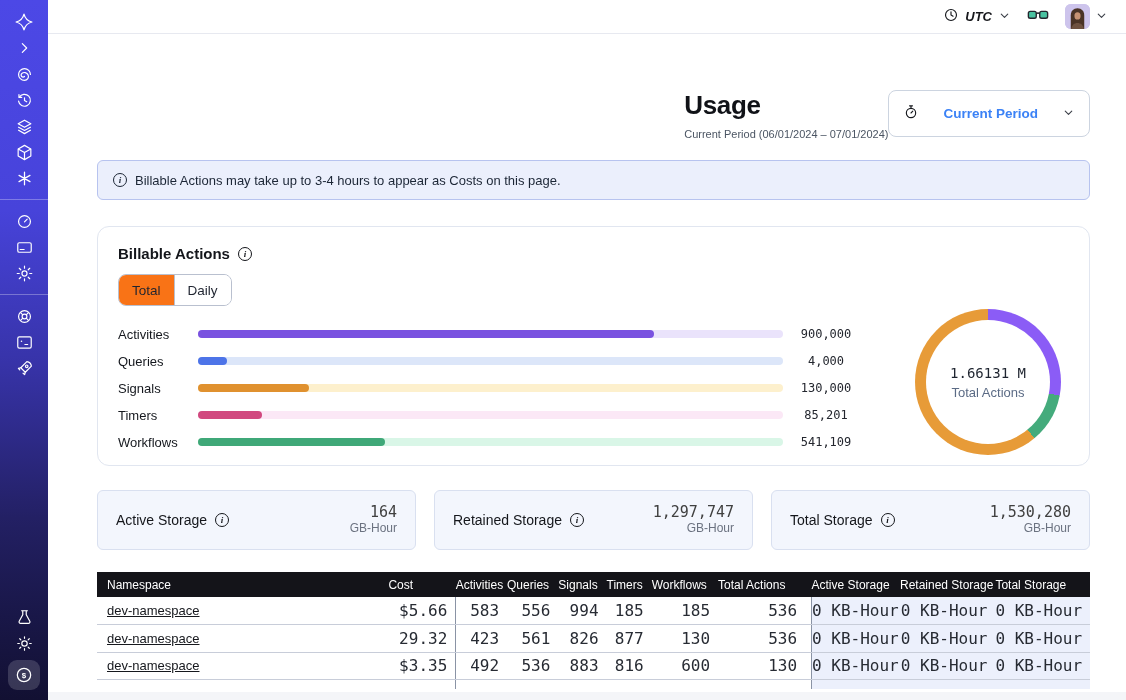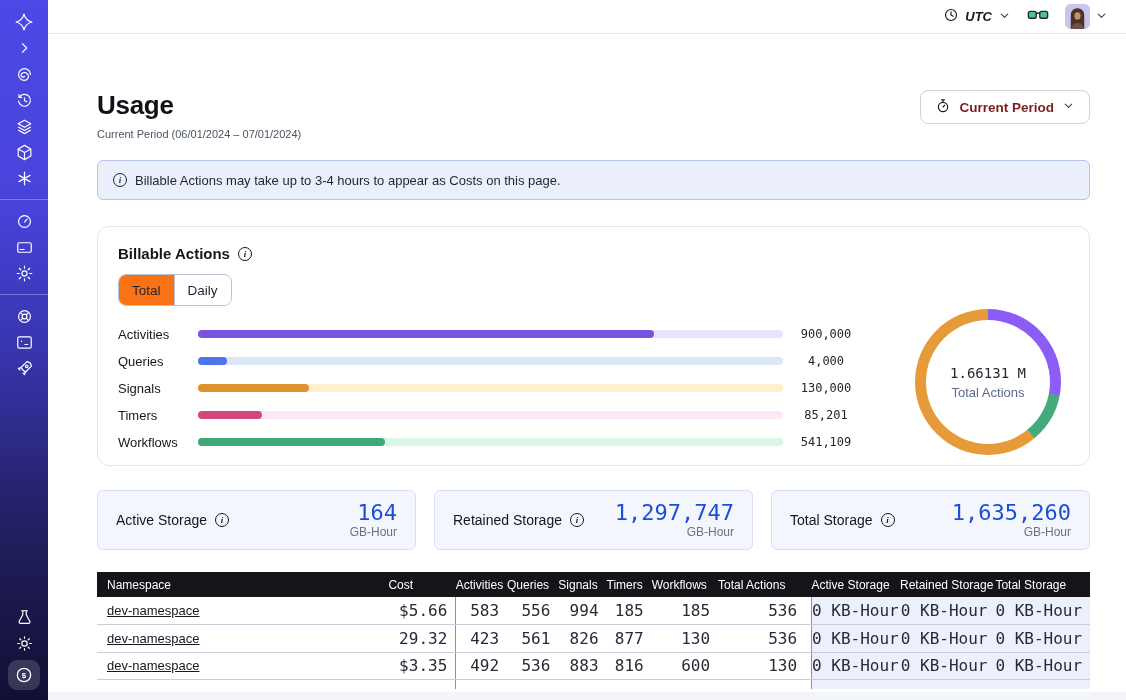--- a/index.html
+++ b/index.html
@@ -24,26 +24,26 @@
 
   .topbar { height:34px; flex:0 0 34px; border-bottom:1px solid #e7e9f0;
     display:flex; align-items:center; justify-content:flex-end; gap:16px; padding:0 18px; background:#fff; }
   .tz { display:flex; align-items:center; gap:6px; font-size:13px; font-weight:600; color:#17181c; cursor:pointer;font-style:italic; }
   .avatar-wrap { display:flex; align-items:center; gap:5px; cursor:pointer; }
   .avatar { width:25px; height:25px; border-radius:6px; overflow:hidden; background:#cdc4ec; }
 
   
   .main { flex:1 1 auto; padding:56px 36px 0 49px; position:relative; overflow:hidden; background:#fff; }
 
-  .header-row { display:flex; justify-content:space-between; align-items:flex-start; }
+  .header-row { display:flex; justify-content:flex-end; align-items:flex-start; }
   .page-title { font-size:26px; font-weight:700; letter-spacing:-.3px; color:#101217; }
   .page-sub { font-size:11px; color:#4b5563; margin-top:7px; }
-  .period-btn { display:flex; align-items:center; gap:8px; height:34px; padding:0 14px;
+  .period-btn { display:flex; align-items:center; gap:24px; height:47px; padding:0 14px;
     border:1px solid #ccd4e0; border-radius:8px; background:#fff; font-size:13.5px; font-weight:600;
-    color:#7f1d1d; cursor:pointer; font-family:inherit; }
+    color:#3b82f6; cursor:pointer; font-family:inherit; }
 
   .banner { margin-top:20px; height:40px; background:#ebeffc; border:1px solid #b7c3ef; border-radius:6px;
     display:flex; align-items:center; gap:8px; padding:0 15px; font-size:13px; color:#1c2636; }
 
   .info-i { display:inline-flex; width:14px; height:14px; border:1.2px solid currentColor; border-radius:50%;
     align-items:center; justify-content:center; font-size:9px; font-weight:700; flex:0 0 auto;
     font-family:"Liberation Serif", serif; font-style:italic; cursor:pointer; }
 
   
   .card { margin-top:26px; height:240px; border:1px solid #e1e6f0; border-radius:12px; background:#fff;
@@ -68,21 +68,21 @@
     display:flex; flex-direction:column; align-items:center; justify-content:center; gap:4px; }
   .donut-value { font-size:14px; color:#1f2530; font-family:"DejaVu Sans Mono", monospace; }
   .donut-label { font-size:13px; color:#5b6b85; }
 
   
   .storage-row { margin-top:24px; display:flex; gap:18px; }
   .scard { flex:1 1 0; height:60px; background:#f3f6fd; border:1px solid #d9e0f0; border-radius:6px;
     display:flex; align-items:center; justify-content:space-between; padding:0 18px; }
   .scard-label { display:flex; align-items:center; gap:8px; font-size:14px; color:#14161b; }
   .scard-nums { text-align:right; line-height:1.15; }
-  .scard-value { font-size:22px; color:#1d4ed8; font-family:"DejaVu Sans Mono", monospace; }
+  .scard-value { font-size:15px; color:#404040; font-family:"DejaVu Sans Mono", monospace; }
   .scard-unit { font-size:12px; color:#6b7280; margin-top:1px; }
 
   
   .table-wrap { margin-top:22px; height:117px; overflow:hidden; }
   table { width:100%; border-collapse:collapse; table-layout:fixed; }
   thead th { background:#141419; color:#fff; font-size:12px; font-weight:500; height:25px;
     text-align:left; padding:0 8px 0 0; white-space:nowrap; }
   thead th.col-namespace { text-align:left; padding-left:10px; }
   thead th.col-total_actions { padding-right:14px; }
   tbody td { height:27.5px; border-bottom:1px solid #c8cdd9; font-size:13px; text-align:right;
@@ -355,21 +355,21 @@
             <div class="scard-value">1,297,747</div>
             <div class="scard-unit">GB-Hour</div>
           </div>
         </div>
         <div class="scard">
           <div class="scard-label">
             <span>Total Storage</span>
             <span class="info-i">i</span>
           </div>
           <div class="scard-nums">
-            <div class="scard-value">1,635,260</div>
+            <div class="scard-value">1,530,280</div>
             <div class="scard-unit">GB-Hour</div>
           </div>
         </div>
       </div>
 
       <div class="table-wrap">
         <table id="ns-table">
             <colgroup>
               <col style="width: 290px;">
               <col style="width: 67px;">

